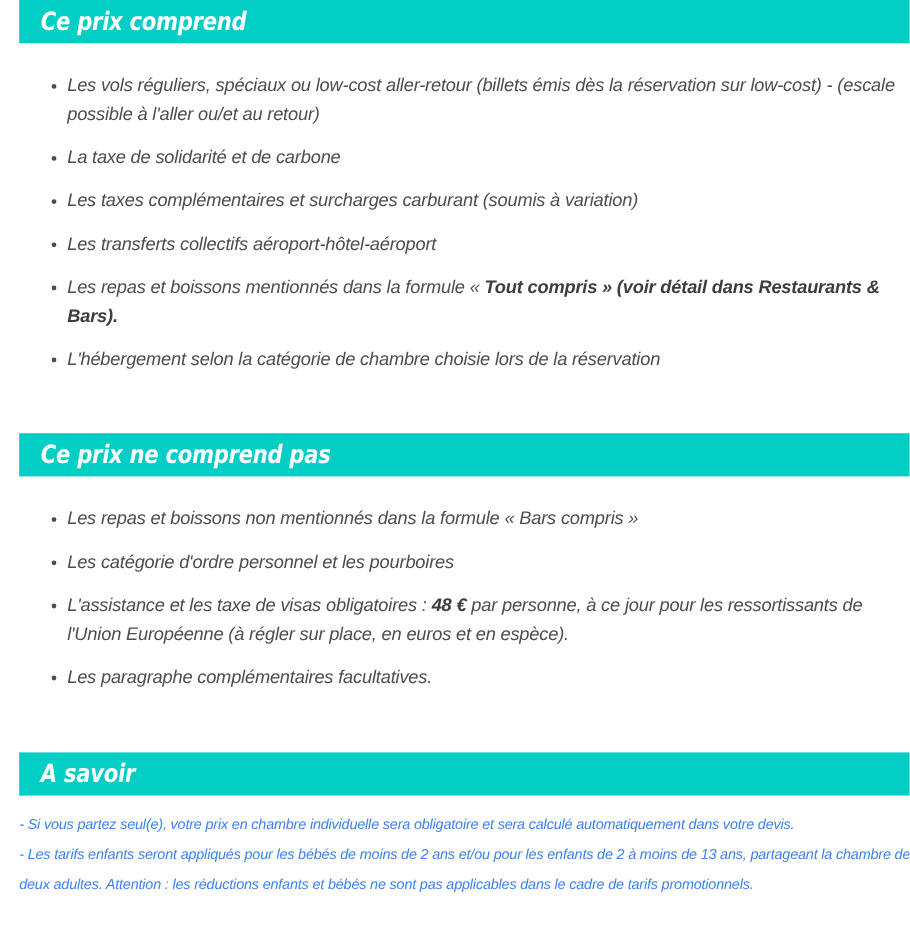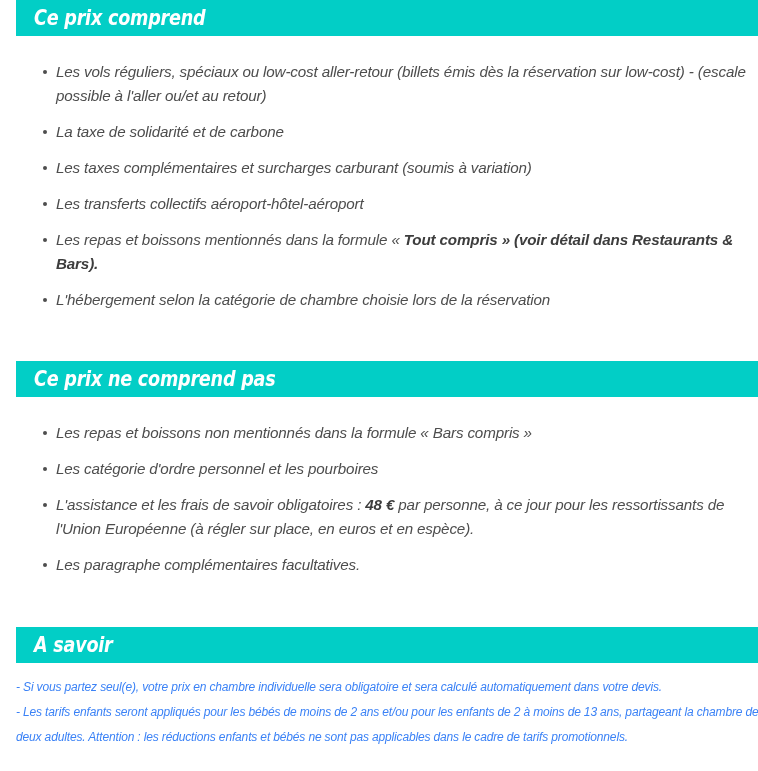--- a/index.html
+++ b/index.html
@@ -119,21 +119,21 @@
 
   <div class="spacer-1"></div>
 
   <div class="section-bar">
     <span class="section-title">Ce prix ne comprend pas</span>
   </div>
   <div class="section-body">
     <ul class="bullets" id="list-1">
         <li><span>Les repas et boissons non mentionnés dans la formule « Bars compris »</span></li>
         <li><span>Les catégorie d'ordre personnel et les pourboires</span></li>
-        <li><span>L'assistance et les frais de savoir obligatoires : </span><b>48 €</b><span> par personne, à ce jour pour les ressortissants de l'Union Européenne (à régler sur place, en euros et en espèce).</span></li>
+        <li><span>L'assistance et les taxe de visas obligatoires : </span><b>48 €</b><span> par personne, à ce jour pour les ressortissants de l'Union Européenne (à régler sur place, en euros et en espèce).</span></li>
         <li><span>Les paragraphe complémentaires facultatives.</span></li>
       </ul>
   </div>
 
   <div class="spacer-2"></div>
 
   <div class="section-bar">
     <span class="section-title">A savoir</span>
   </div>
   <div class="section-body plain">

